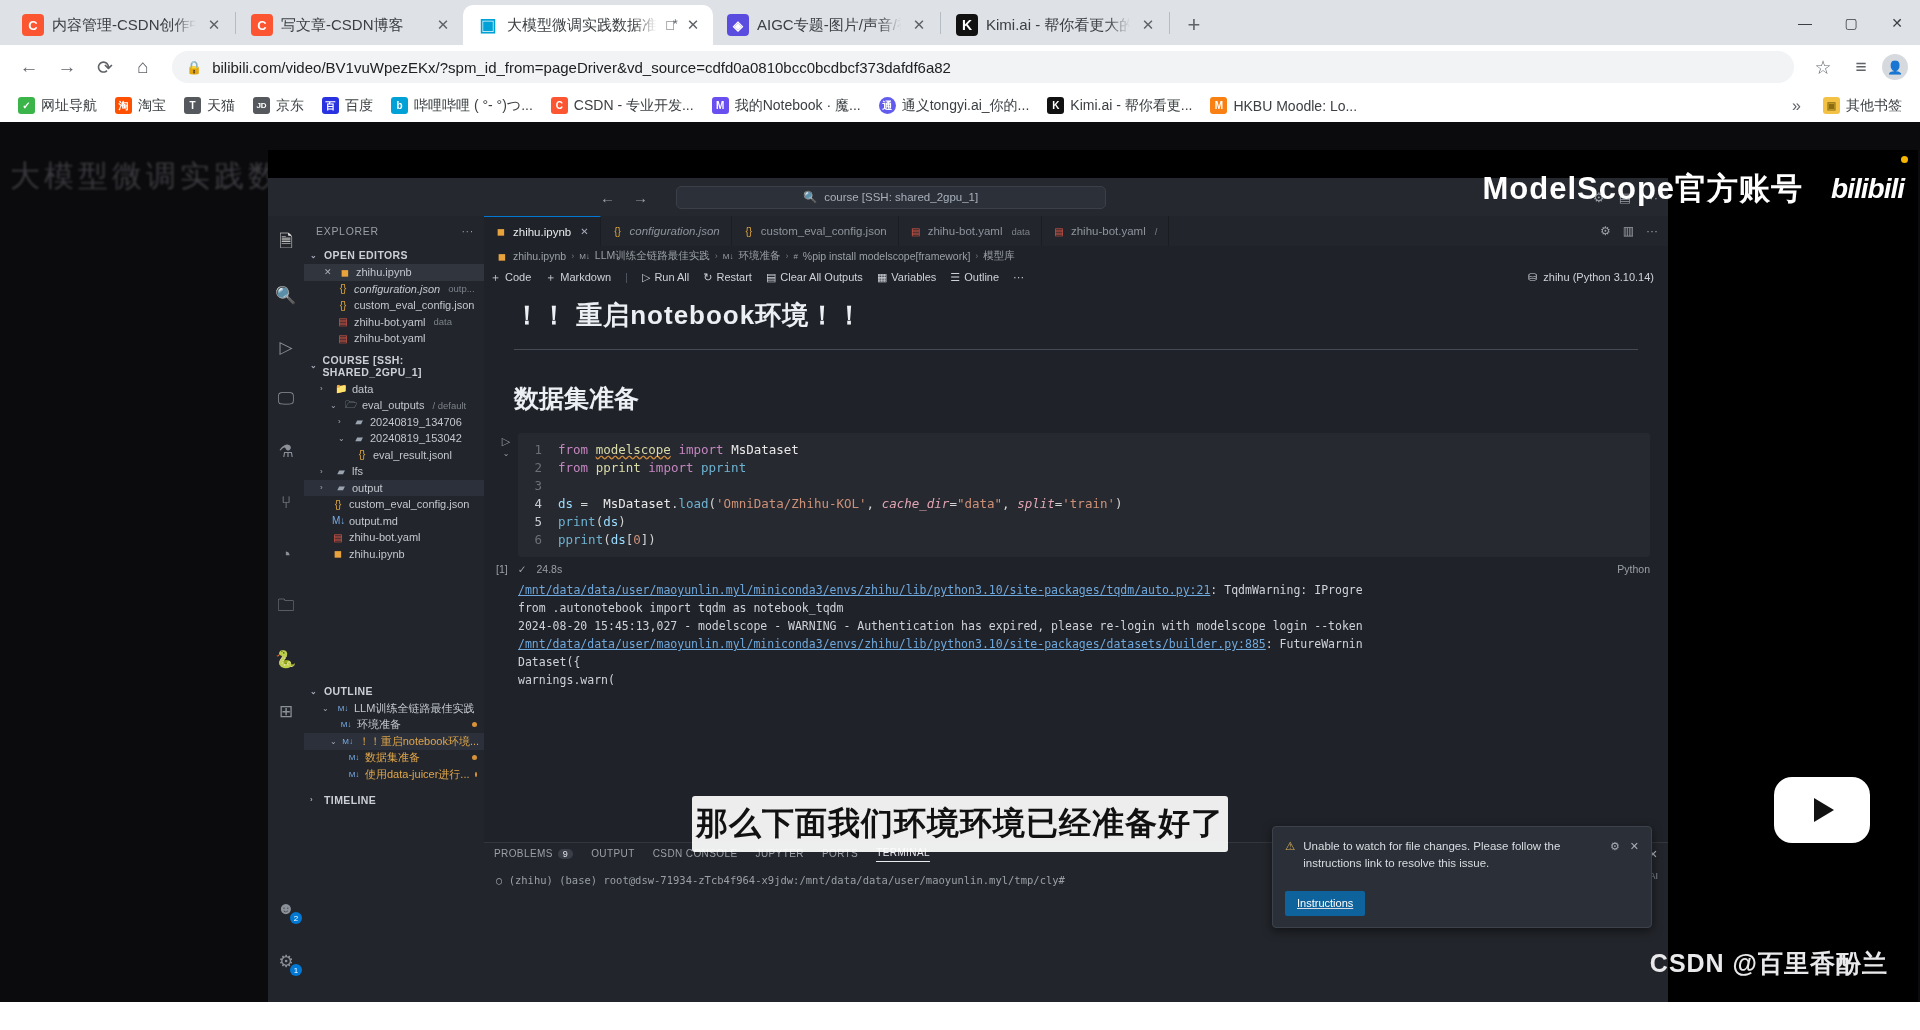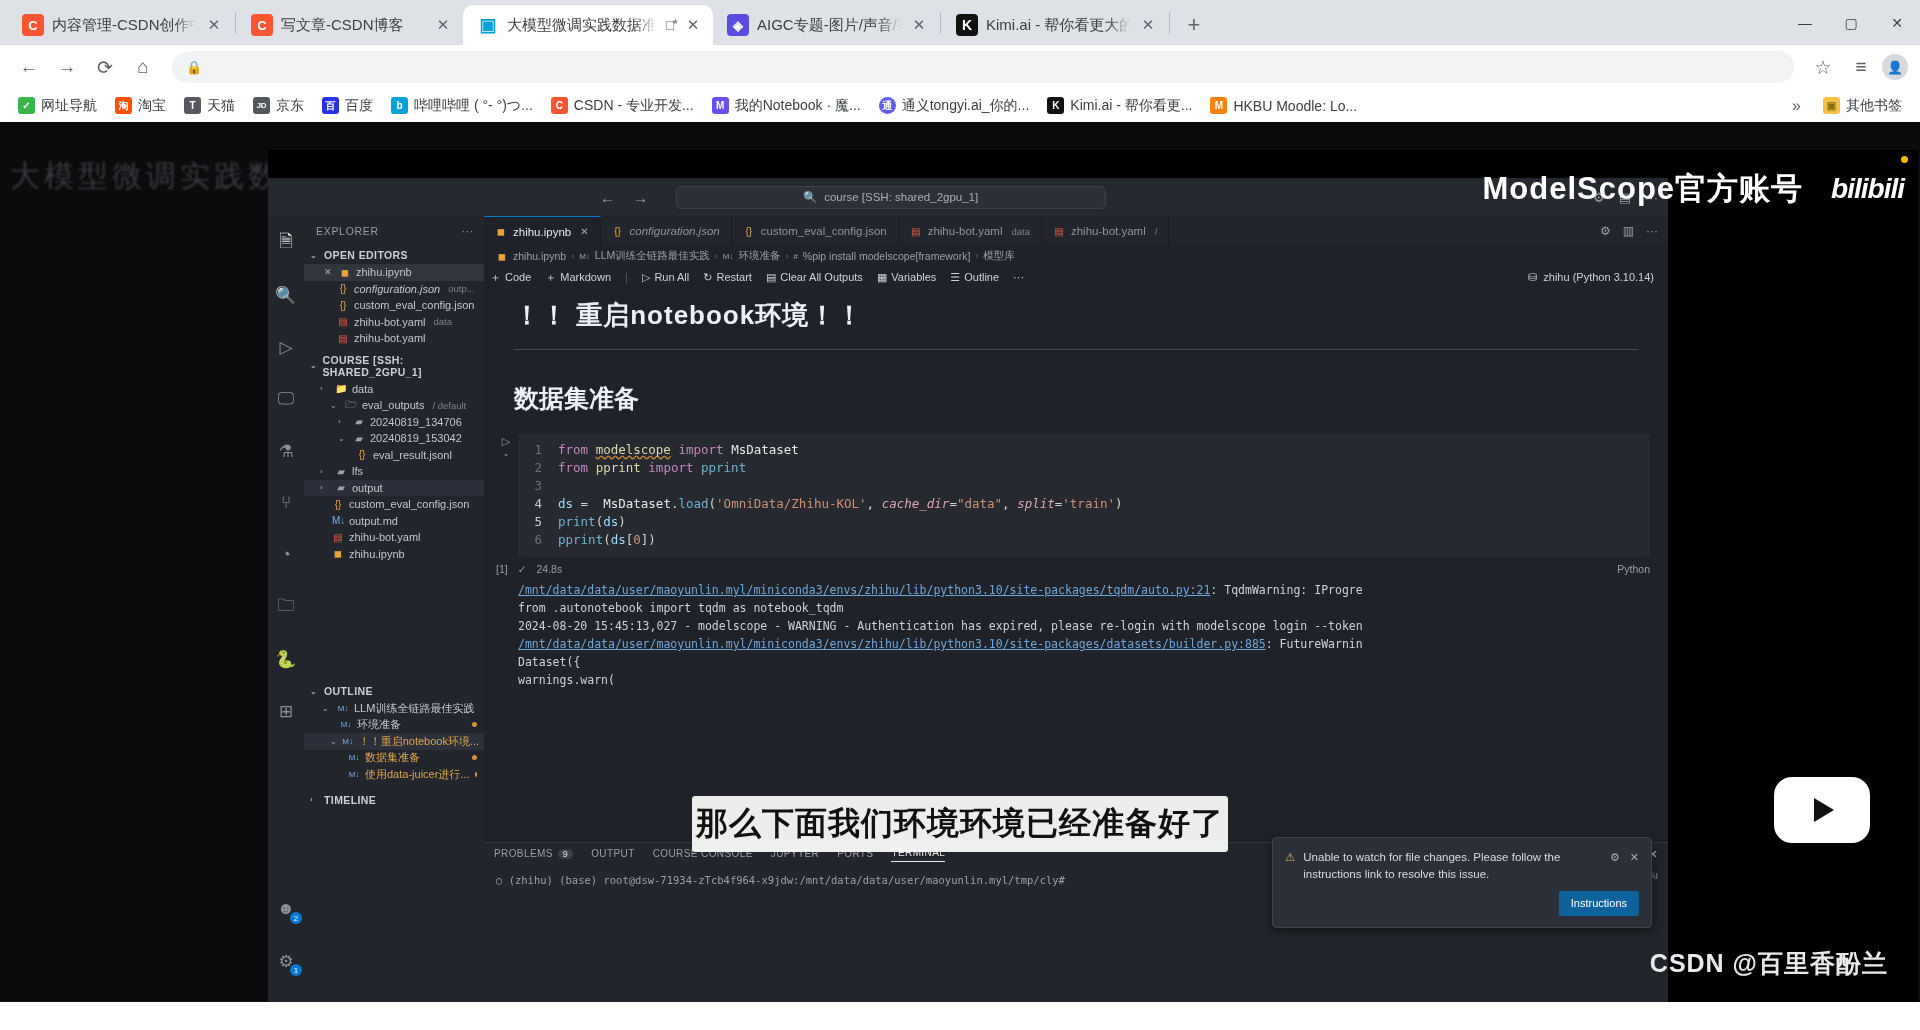--- a/index.html
+++ b/index.html
@@ -158,21 +158,21 @@
   .ptab { position:relative; padding-bottom:3px; }
   .ptab .cnt { margin-left:5px; background:#3a3f47; border-radius:8px; padding:0 5px; font-size:9px; color:#e0e3e8; }
   .ptab.active { color:#e8eaed; border-bottom:1px solid #e8eaed; }
   .panel-right { margin-left:auto; display:flex; align-items:center; gap:11px; padding-right:10px; font-size:11px; color:#b3b8bf; }
   .panel-body { padding:8px 0 0 12px; font-family:"DejaVu Sans Mono", monospace; font-size:10.5px; color:#9aa0a6; filter:blur(0.4px); }
 
   
   .toast { position:absolute; right:16px; bottom:76px; width:380px; background:#2b3038; border:1px solid #3c424b;
            border-radius:4px; padding:11px 12px; color:#d8dce2; font-size:11.5px; line-height:17px; box-shadow:0 3px 10px rgba(0,0,0,.5); }
   .toast-head { display:flex; gap:8px; }
-  .toast-actions { display:flex; justify-content:flex-end; margin-top:8px; }
+  .toast-actions { display:flex; justify-content:flex-start; margin-top:19px;text-decoration:underline; }
   .toast-btn { background:#0e639c; color:#fff; font-size:11px; padding:4px 12px; border-radius:2px; }
   .toast-icons { margin-left:auto; display:flex; gap:10px; color:#a7adb6; font-size:11px; }
 
   
   .subtitle { position:absolute; left:50%; transform:translateX(-50%); bottom:150px;
               background:rgba(255,255,255,.92); color:#111; font-size:32px; font-weight:bold;
               padding:6px 4px; border-radius:3px; white-space:nowrap; letter-spacing:1px; }
 
   
   .yt { position:absolute; right:50px; top:655px; width:96px; height:66px; background:#ffffff; border-radius:18px;
@@ -235,20 +235,21 @@
       </div>
     </div>
 
     <div class="toolbar">
       <div class="tbtn">←</div>
       <div class="tbtn">→</div>
       <div class="tbtn">⟳</div>
       <div class="tbtn">⌂</div>
       <div class="omnibox">
         <span class="lock">🔒</span>
+        <span class="url">bilibili.com/video/BV1vuWpezEKx/?spm_id_from=pageDriver&amp;vd_source=cdfd0a0810bcc0bcdbcf373dafdf6a82</span>
       </div>
       <div class="tbtn">☆</div>
       <div class="tbtn">≡</div>
       <div class="tbtn" style="font-size:13px;background:#d6d9de;border-radius:50%;width:26px;height:26px;color:#5f6368;">👤</div>
     </div>
 
     <div class="bookmarks">
       <div class="bm">
         <span class="bm-ico" style="background:#3bb54a">✓</span>
         <span>网址导航</span>
@@ -601,21 +602,21 @@
               <div class="ocursor">✋</div>
             </div>
           </div>
 
           <div class="panel">
             <div class="panel-tabs">
               <span class="ptab">
                 <span>PROBLEMS</span><span class="cnt">9</span>
               </span>
               <span class="ptab">OUTPUT</span>
-              <span class="ptab">COURSE CONSOLE</span>
+              <span class="ptab">CSDN CONSOLE</span>
               <span class="ptab">JUPYTER</span>
               <span class="ptab">PORTS</span>
               <span class="ptab active">TERMINAL</span>
               <span class="panel-right">
                 <span>⌨ <span>bash</span></span>
                 <span>+</span>
                 <span>⌄</span>
                 <span>▥</span>
                 <span>🗑</span>
                 <span>···</span>

